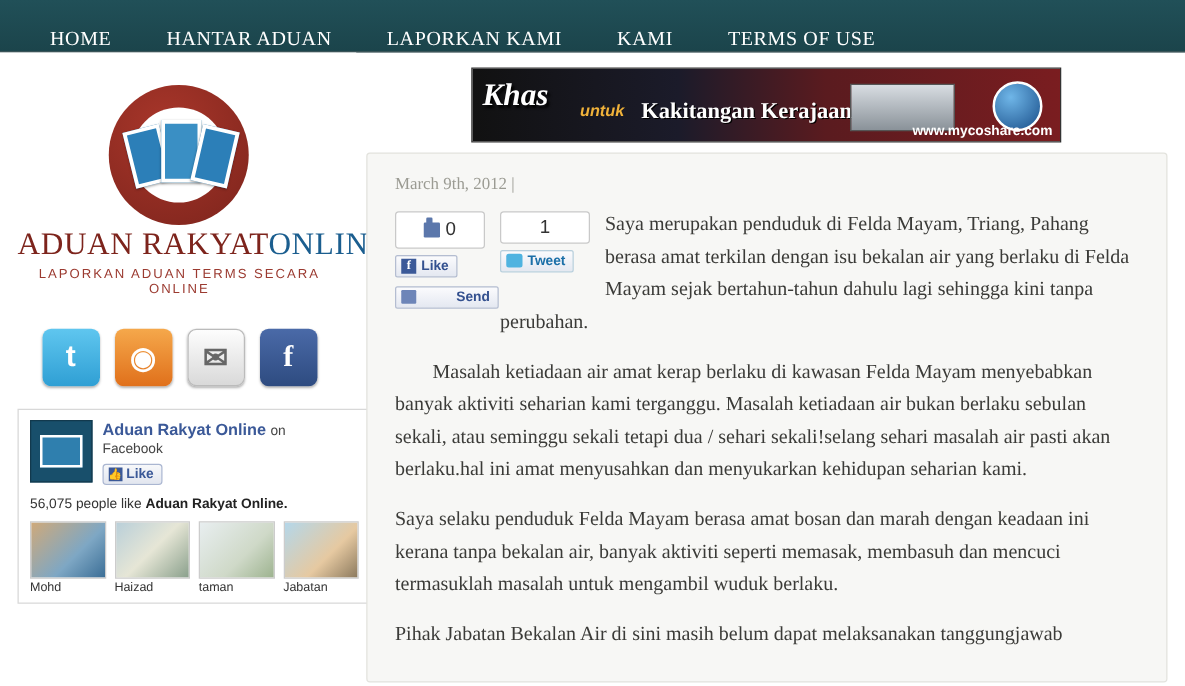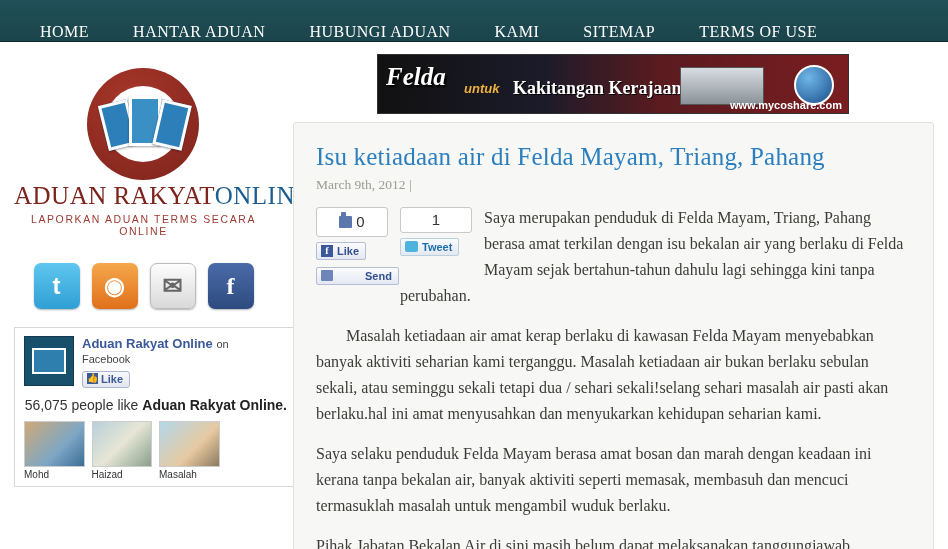--- a/index.html
+++ b/index.html
@@ -155,23 +155,22 @@
     border: 1px solid #aab6d1;
     background: linear-gradient(to bottom,#f7f8fa,#e2e6ef);
     border-radius: 3px;
     font-size: 11px;
     color: #3b5998;
     font-weight: bold;
     padding: 1px 6px 2px 4px;
   }
   .fb-count {
     margin-top: 9px;
-    font-size: 14px;
+    font-size: 11px;
     color: #333;
-    text-align: right;
   }
   .fb-count b { color:#222; }
   .fb-faces {
     display: grid;
     grid-template-columns: repeat(4, 1fr);
     gap: 7px;
     margin-top: 8px;
   }
   .face { text-align: left; }
   .face-img { width: 100%; height: 46px; border: 1px solid #ccc; }
@@ -316,23 +315,22 @@
   .article p.first { margin-top: 4px; }
 </style>
 </head>
 <body>
 
 <div class="page">
 
   <div class="topnav">
     <a href="#">HOME</a>
     <a href="#">HANTAR ADUAN</a>
-    <a href="#">HUBUNGI ADUAN</a>
+    <a href="#">LAPORKAN KAMI</a>
     <a href="#">KAMI</a>
-    <a href="#">SITEMAP</a>
     <a href="#">TERMS OF USE</a>
   </div>
 
   <div class="wrap">
 
     <div class="sidebar">
 
       <div class="logo-block">
         <div class="logo-mark">
           <div class="logo-circle"></div>
@@ -380,40 +378,43 @@
         <div class="fb-faces">
           <div class="face">
             <div class="face-img f1"></div>
             <div class="face-name">Mohd</div>
           </div>
           <div class="face">
             <div class="face-img f2"></div>
             <div class="face-name">Haizad</div>
           </div>
           <div class="face">
+            <div class="face-img f3"></div>
+            <div class="face-name">taman</div>
+          </div>
+          <div class="face">
             <div class="face-img f4"></div>
-            <div class="face-name">Masalah</div>
+            <div class="face-name">Jabatan</div>
           </div>
         </div>
       </div>
     </div>
 
     <div class="main">
 
       <div class="banner">
-        <div class="bn-khas">Felda</div>
+        <div class="bn-khas">Khas</div>
         <div class="bn-untuk">untuk</div>
         <div class="bn-mid">Kakitangan Kerajaan</div>
         <div class="bn-train"></div>
         <div class="bn-logo"></div>
         <div class="bn-url">www.mycoshare.com</div>
       </div>
 
       <div class="article">
-        <h1>Isu ketiadaan air di Felda Mayam, Triang, Pahang</h1>
         <div class="date">March 9th, 2012 |</div>
 
         <div class="body-wrap">
           <div class="social-col">
             <div class="count-box fbc">
               <span class="thumb-ico"></span>
               <span class="num">0</span>
             </div>
             <div class="btn-sm">
               <span class="f-glyph">f</span>

